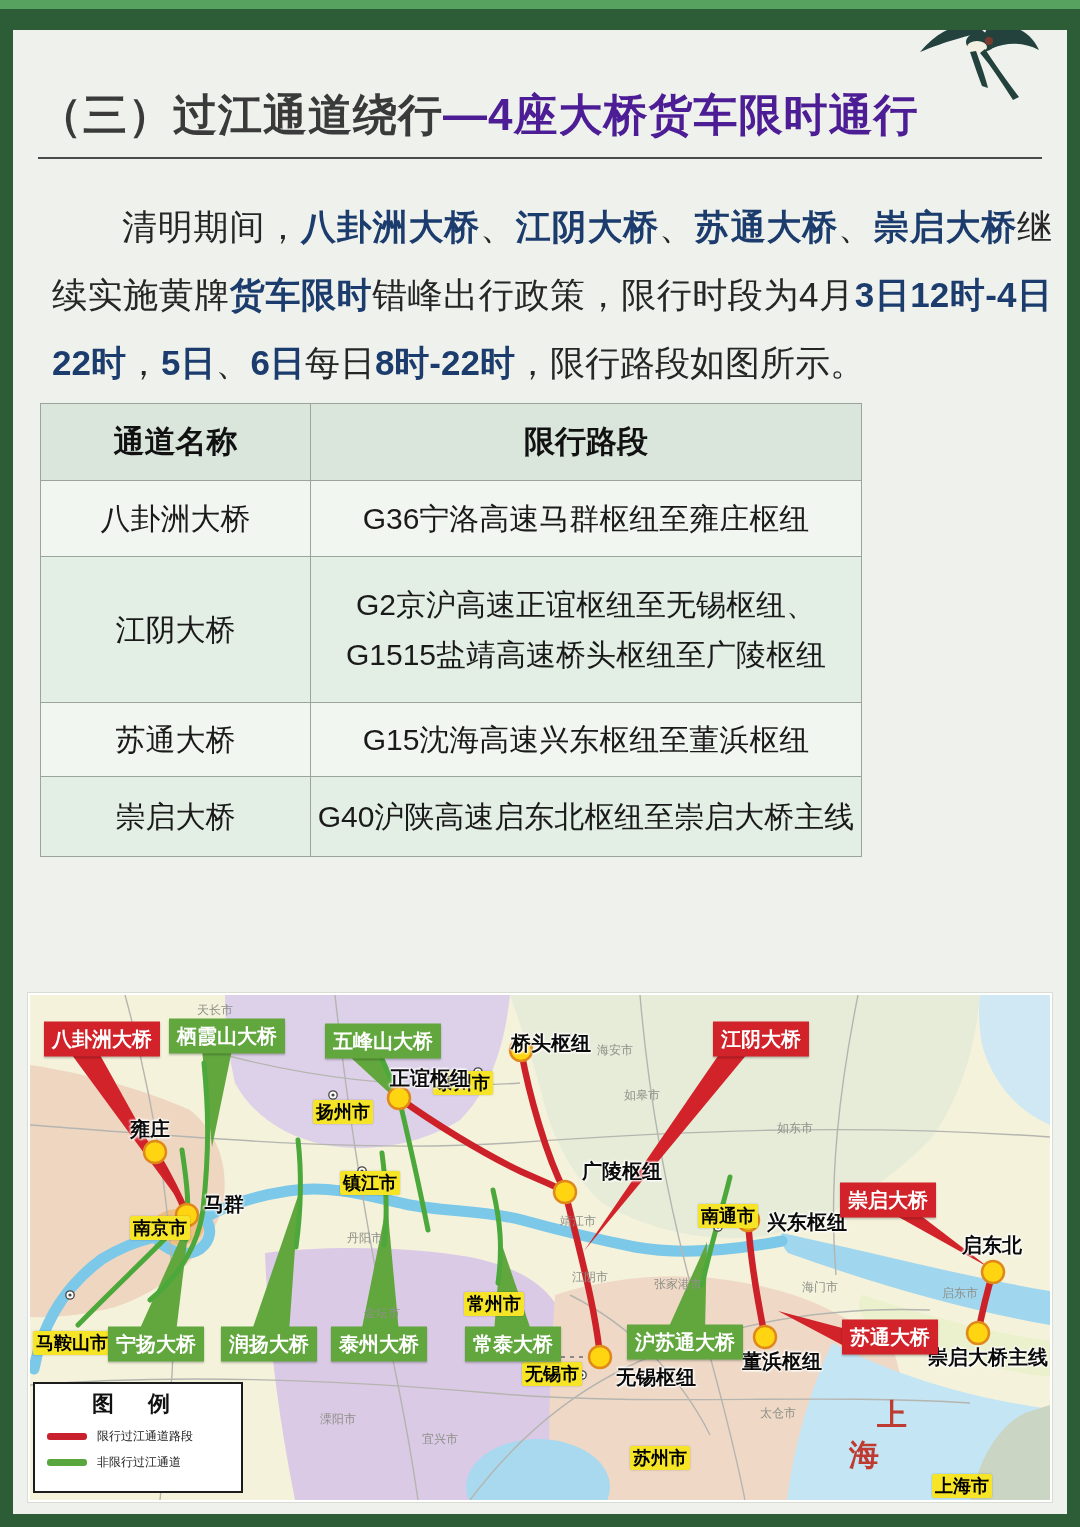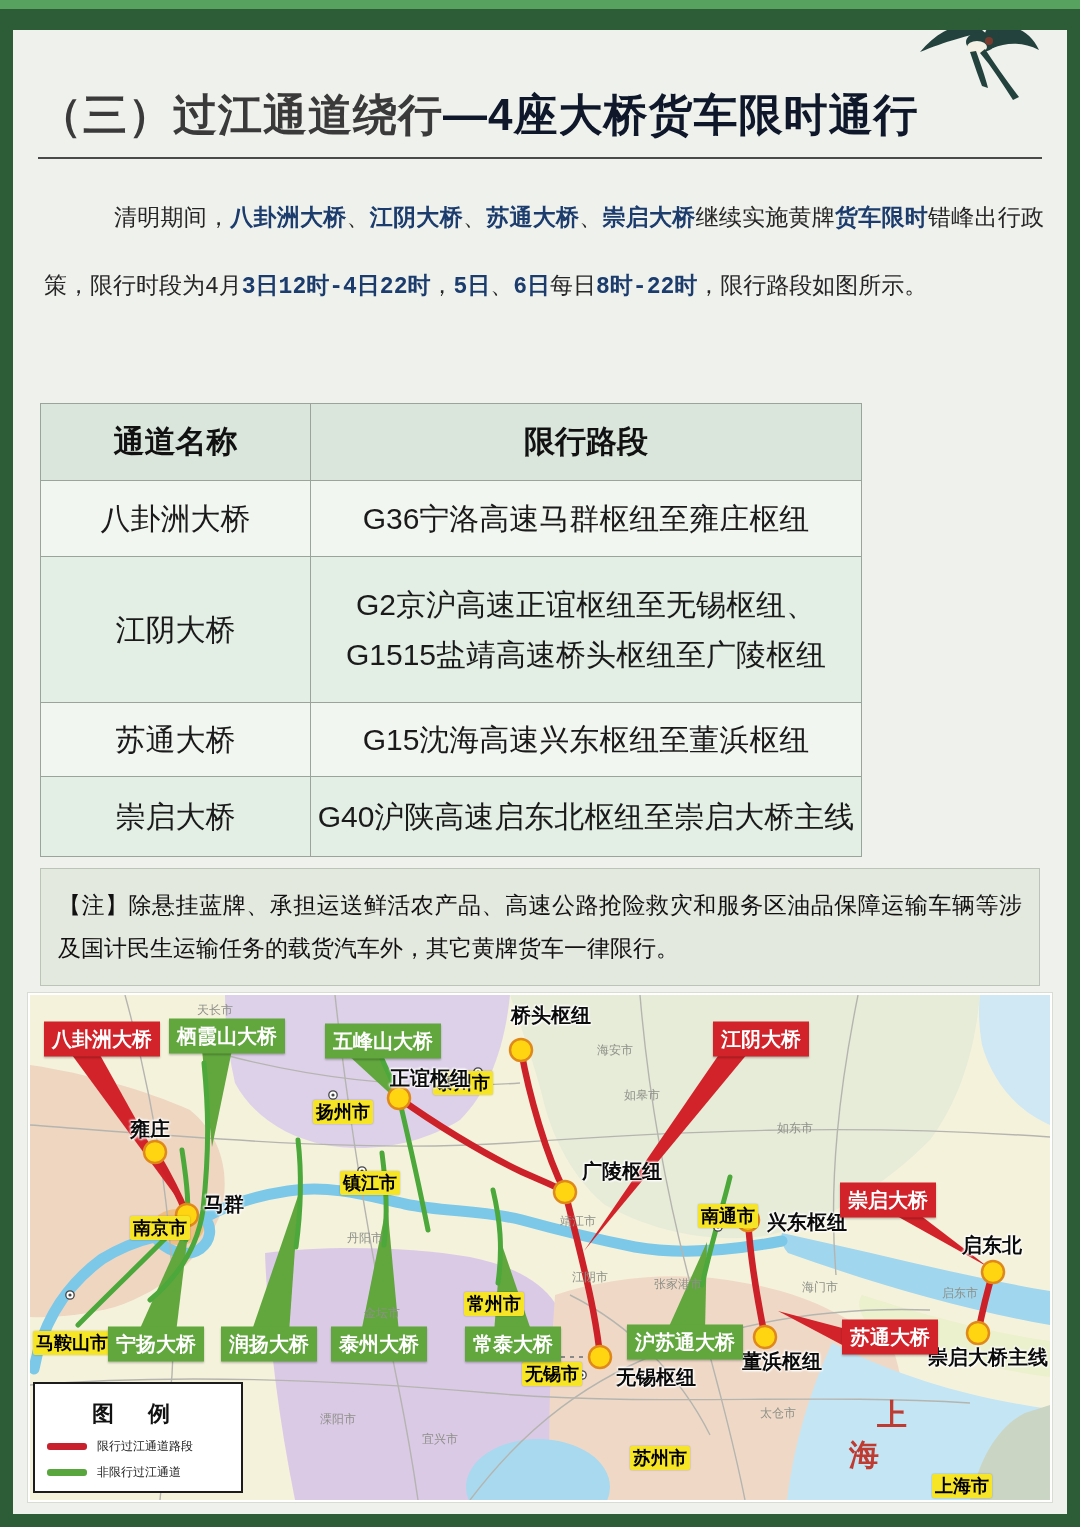--- a/index.html
+++ b/index.html
@@ -7,25 +7,25 @@
   .page{position:relative;width:1080px;height:1527px;background:#eff1ec;overflow:hidden;}
   .top-light{position:absolute;top:0;left:0;right:0;height:9px;background:#56a25e;z-index:60;}
   .frame{position:absolute;inset:0;border:13px solid #2c5d37;border-top-width:30px;box-sizing:border-box;pointer-events:none;z-index:55;}
 
   
   .swallow{position:absolute;left:915px;top:14px;width:130px;height:96px;z-index:5;}
 
   
   .title{position:absolute;left:38px;top:86px;width:1004px;font-size:44px;font-weight:bold;letter-spacing:1px;white-space:nowrap;}
   .t-dark{color:#3a3a3a;}
-  .t-blue{color:#0f172a;}
+  .t-blue{color:#4c1d95;}
   .title-rule{position:absolute;left:38px;top:157px;width:1004px;height:2px;background:#4a4a4a;}
 
   
-  .intro{position:absolute;left:40px;top:181px;width:1000px;margin:4px;font-size:23px;line-height:68px;text-align:justify;text-indent:70px;color:#262626;font-family:Liberation Mono, monospace;}
+  .intro{position:absolute;left:40px;top:181px;width:1000px;margin:12px;font-size:35px;line-height:68px;text-align:justify;text-indent:70px;color:#262626;}
   .seg{color:#262626;}
   .seg-hl{color:#1b3c6d;font-weight:bold;}
 
   
   .rtable{position:absolute;left:40px;top:403px;width:822px;border-collapse:collapse;table-layout:fixed;}
   .rtable th,.rtable td{border:1px solid #9aa49b;text-align:center;vertical-align:middle;}
   .rtable th{height:74px;background:#dae6dc;font-size:31px;font-weight:bold;color:#111;}
   .rtable col.c1{width:270px;}
   .rtable td{font-size:30px;color:#1a1a1a;line-height:50px;}
   .rtable tbody tr:nth-child(odd){background:#f2f6f0;}
@@ -53,21 +53,21 @@
   
   .traffic-sign{position:absolute;left:853px;top:2px;width:144px;height:172px;background:#fff;border:2px solid #4a4a4a;box-sizing:border-box;z-index:12;display:flex;flex-direction:column;align-items:center;}
   .sign-circle{position:relative;width:94px;height:94px;margin-top:7px;border:10px solid #d9531e;border-radius:50%;background:#fff;overflow:hidden;}
   .sign-circle svg{position:absolute;left:14px;top:22px;}
   .sign-slash{position:absolute;left:-12px;top:42px;width:120px;height:10px;background:#d9531e;transform:rotate(45deg);}
   .sign-label-box{margin-top:6px;width:112px;border:2px solid #333;text-align:center;padding:2px 0 3px;}
   .sign-line1{font-size:19px;font-weight:bold;color:#111;}
   .sign-line2{font-size:11px;font-weight:bold;color:#222;letter-spacing:4px;margin-top:2px;}
 
   
-  .legend{position:absolute;left:3px;top:387px;width:210px;height:111px;background:#fff;border:2px solid #1c1c1c;box-sizing:border-box;z-index:12;padding:15px 12px;}
+  .legend{position:absolute;left:3px;top:387px;width:210px;height:111px;background:#fff;border:2px solid #1c1c1c;box-sizing:border-box;z-index:12;padding:5px 12px;}
   .legend-title{font-size:22px;font-weight:bold;color:#111;text-align:center;letter-spacing:14px;}
   .legend-row{display:flex;align-items:center;gap:10px;margin-top:9px;}
   .legend-swatch{display:inline-block;width:40px;height:7px;border-radius:3px;flex:0 0 auto;}
   .legend-label{font-size:12px;color:#222;white-space:nowrap;}
 </style>
 </head>
 <body>
 
 <div class="page">
   <div class="top-light"></div>
@@ -117,23 +117,20 @@
           <td>苏通大桥</td>
           <td>G15沈海高速兴东枢纽至董浜枢纽</td>
         </tr>
         <tr>
           <td>崇启大桥</td>
           <td>G40沪陕高速启东北枢纽至崇启大桥主线</td>
         </tr>
       </tbody>
   </table>
 
-  <div class="note">
-    <span>【注】除悬挂蓝牌、承担运送鲜活农产品、高速公路抢险救灾和服务区油品保障运输车辆等涉及国计民生运输任务的载货汽车外，其它黄牌货车一律限行。</span>
-  </div>
 
   <div class="map">
     <svg class="basemap" width="1020" height="505" viewBox="0 0 1020 505">
       <rect width="1020" height="505" fill="#f5f2dc"></rect>
 
       <path d="M195,0 L480,0 C475,50 460,95 430,125 C390,150 340,158 295,150 C255,142 222,120 205,88 C198,58 195,29 195,0 Z" fill="#ddd1e9"></path>
       <path d="M480,0 L950,0 C945,55 930,105 900,145 C855,190 800,225 740,240 C680,250 620,235 575,210 C545,185 522,145 512,100 C502,62 490,30 480,0 Z" fill="#e7ecd8"></path>
       <path d="M950,0 L1020,0 L1020,130 C985,115 962,85 952,50 C949,32 948,15 950,0 Z" fill="#cfe8f4"></path>
       <path d="M0,70 C55,78 115,95 160,115 C190,140 200,175 192,215 C175,262 135,295 85,312 C55,320 25,323 0,322 Z" fill="#eed6c1"></path>
       <path d="M235,258 C300,250 380,252 440,262 C480,270 510,285 525,308 C532,375 528,440 518,505 L265,505 C248,420 238,340 235,258 Z" fill="#dbcae6"></path>
@@ -249,21 +246,21 @@
       <div class="bridge-label bl-red" style="left: 858px; top: 205px;">崇启大桥</div>
       <div class="bridge-label bl-red" style="left: 860px; top: 342px;">苏通大桥</div>
       <div class="bridge-label bl-green" style="left: 126px; top: 349px;">宁扬大桥</div>
       <div class="bridge-label bl-green" style="left: 239px; top: 349px;">润扬大桥</div>
       <div class="bridge-label bl-green" style="left: 349px; top: 349px;">泰州大桥</div>
       <div class="bridge-label bl-green" style="left: 483px; top: 349px;">常泰大桥</div>
       <div class="bridge-label bl-green" style="left: 655px; top: 347px;">沪苏通大桥</div>
       <div class="node-label" style="left: 120px; top: 134px;">雍庄</div>
       <div class="node-label" style="left: 194px; top: 209px;">马群</div>
       <div class="node-label" style="left: 400px; top: 83px;">正谊枢纽</div>
-      <div class="node-label" style="left: 521px; top: 20px;">桥头枢纽</div>
+      <div class="node-label" style="left: 521px; top: 48px;">桥头枢纽</div>
       <div class="node-label" style="left: 592px; top: 176px;">广陵枢纽</div>
       <div class="node-label" style="left: 777px; top: 227px;">兴东枢纽</div>
       <div class="node-label" style="left: 752px; top: 366px;">董浜枢纽</div>
       <div class="node-label" style="left: 626px; top: 382px;">无锡枢纽</div>
       <div class="node-label" style="left: 962px; top: 250px;">启东北</div>
       <div class="node-label" style="left: 958px; top: 362px;">崇启大桥主线</div>
       <div class="city-label" style="left: 130px; top: 233px;">南京市</div>
       <div class="city-label" style="left: 313px; top: 117px;">扬州市</div>
       <div class="city-label" style="left: 340px; top: 188px;">镇江市</div>
       <div class="city-label" style="left: 433px; top: 88px;">泰州市</div>

